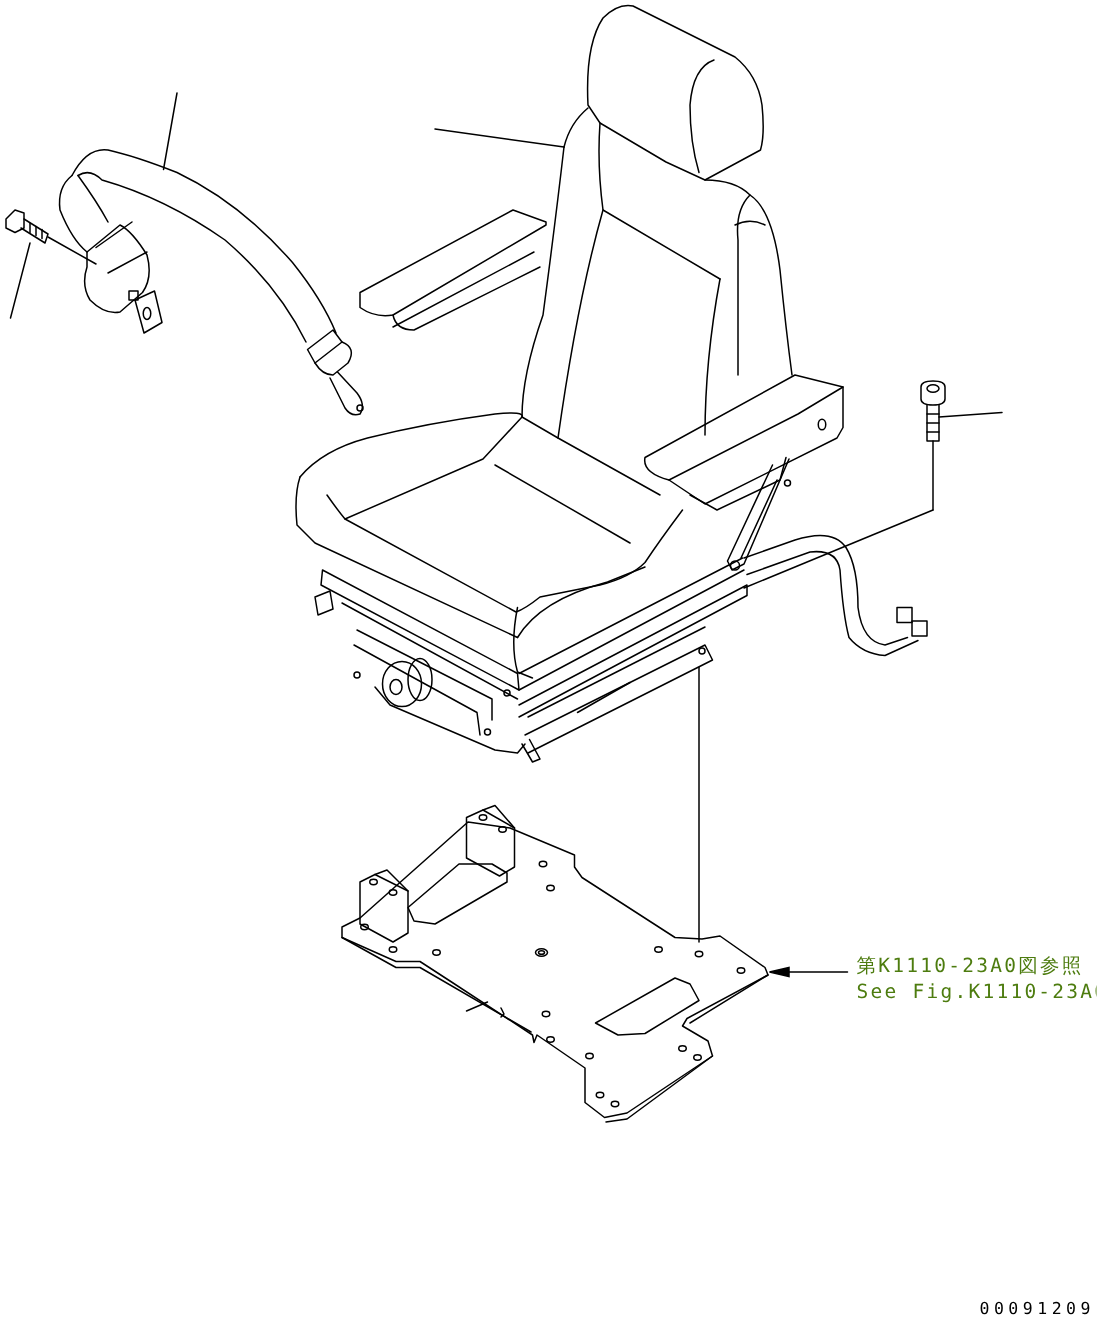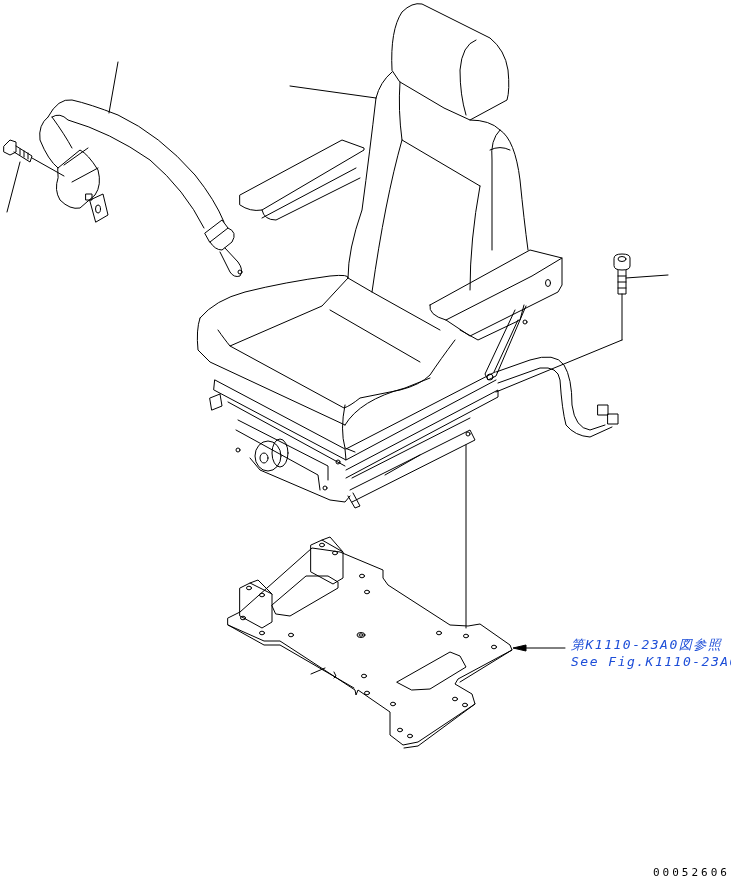--- a/index.html
+++ b/index.html
@@ -1,20 +1,20 @@
 <!DOCTYPE html>
 <html><head>
   <meta charset="utf-8">
   <style>
     html, body { margin: 0; padding: 0; background: #ffffff; }
     body { width: 731px; height: 882px; position: relative; overflow: hidden; font-family: "DejaVu Sans Mono", monospace; }
     #diagram { position: absolute; left: 0; top: 0; width: 731px; height: 882px; }
     svg .ln { fill: none; stroke: #000; stroke-width: 1; stroke-linejoin: round; stroke-linecap: round; }
     svg .fill { fill: #000; stroke: #000; }
-    .ref-label { position: absolute; font-family: "DejaVu Sans Mono", monospace; font-size: 13px; color: #1d4ed8; letter-spacing: 1.5px; white-space: nowrap; line-height: 17px; font-style: italic; }
+    .ref-label { position: absolute; font-family: "DejaVu Sans Mono", monospace; font-size: 13px; color: #4d7c0f; letter-spacing: 1.5px; white-space: nowrap; line-height: 17px; }
     #ref-jp { left: 571px; top: 636px; }
     #ref-en { left: 571px; top: 653px; }
     #drawing-id { position: absolute; left: 653px; top: 866px; font-family: "DejaVu Sans Mono", monospace; font-size: 11px; letter-spacing: 3px; color: #000; }
   </style>
 </head>
 <body>
 
 <svg id="diagram" viewBox="0 0 731 882" xmlns="http://www.w3.org/2000/svg">
 
   <g>
@@ -178,13 +178,13 @@
     <path class="ln" d="M311,674 L325,668"></path>
     <path class="ln" d="M334,672 L336,676 L334,678"></path>
 
     <line class="ln" x1="522" y1="648" x2="565" y2="648"></line>
     <path class="fill" d="M513,648 L526,645 L526,651 Z"></path>
   </g>
 </svg>
 
 <div id="ref-jp" class="ref-label">第K1110-23A0図参照</div>
 <div id="ref-en" class="ref-label">See Fig.K1110-23A0</div>
-<div id="drawing-id">00052606</div>
+<div id="drawing-id">00091209</div>
 
 </body></html>

